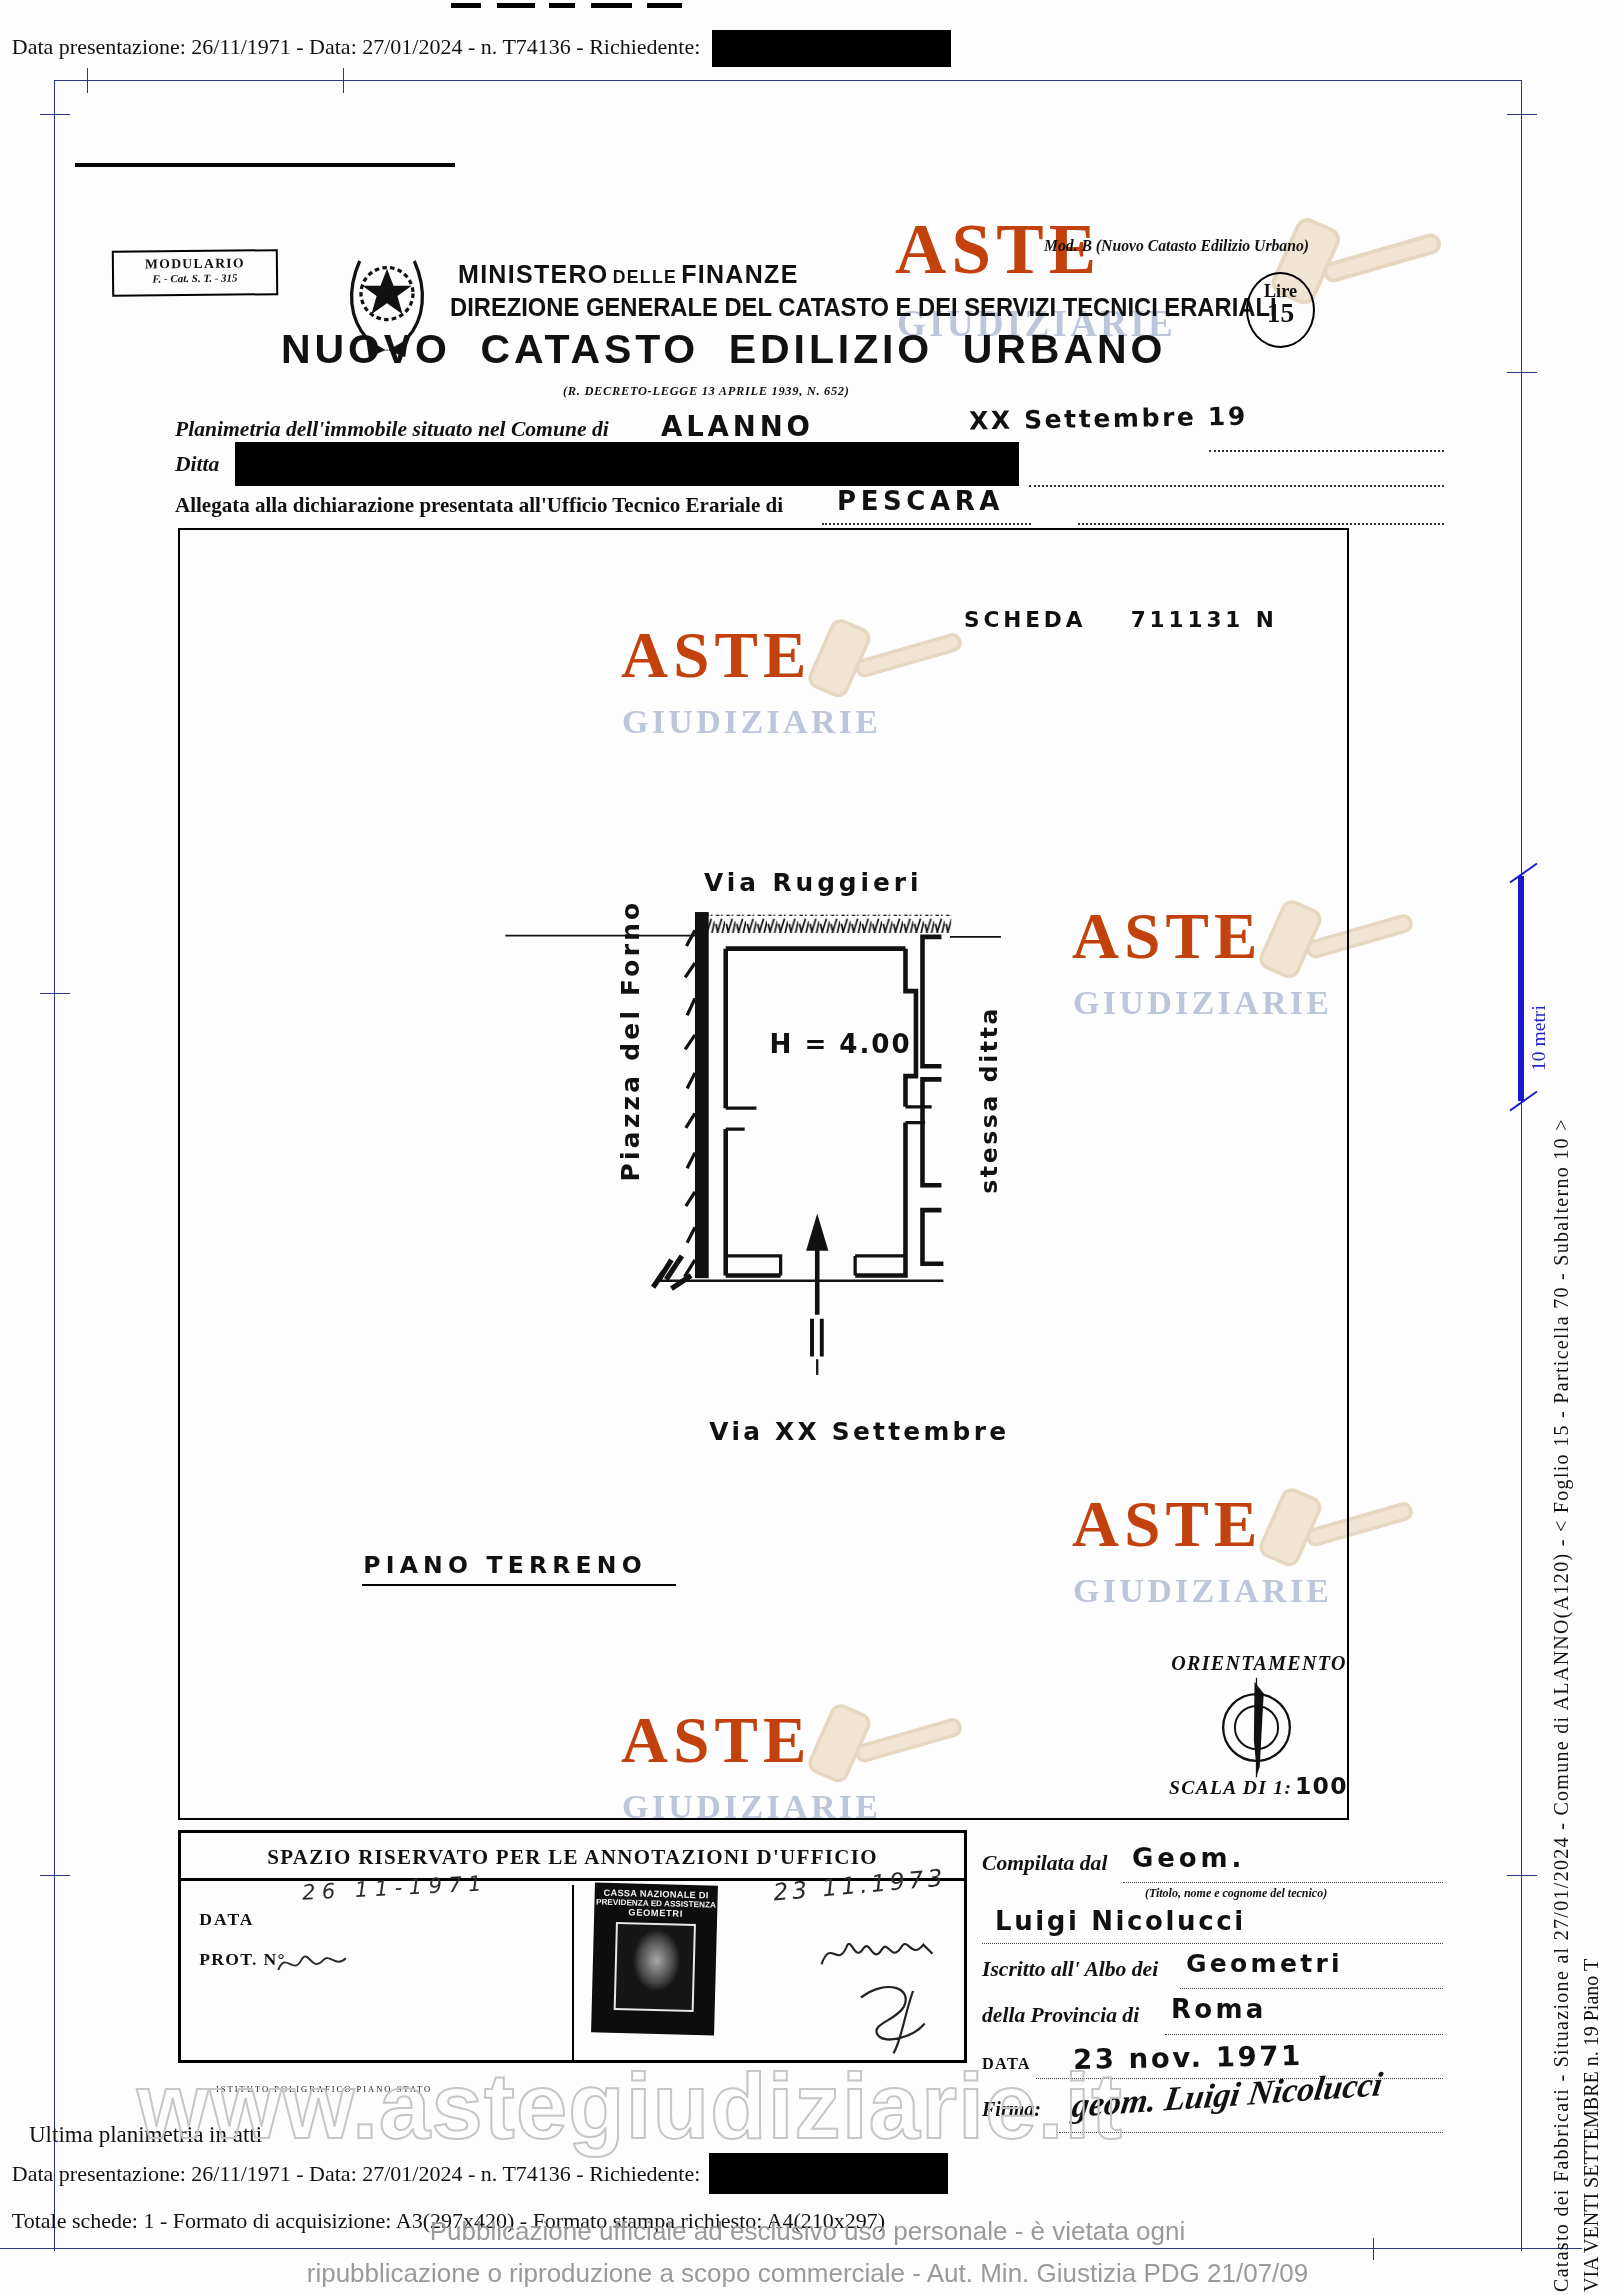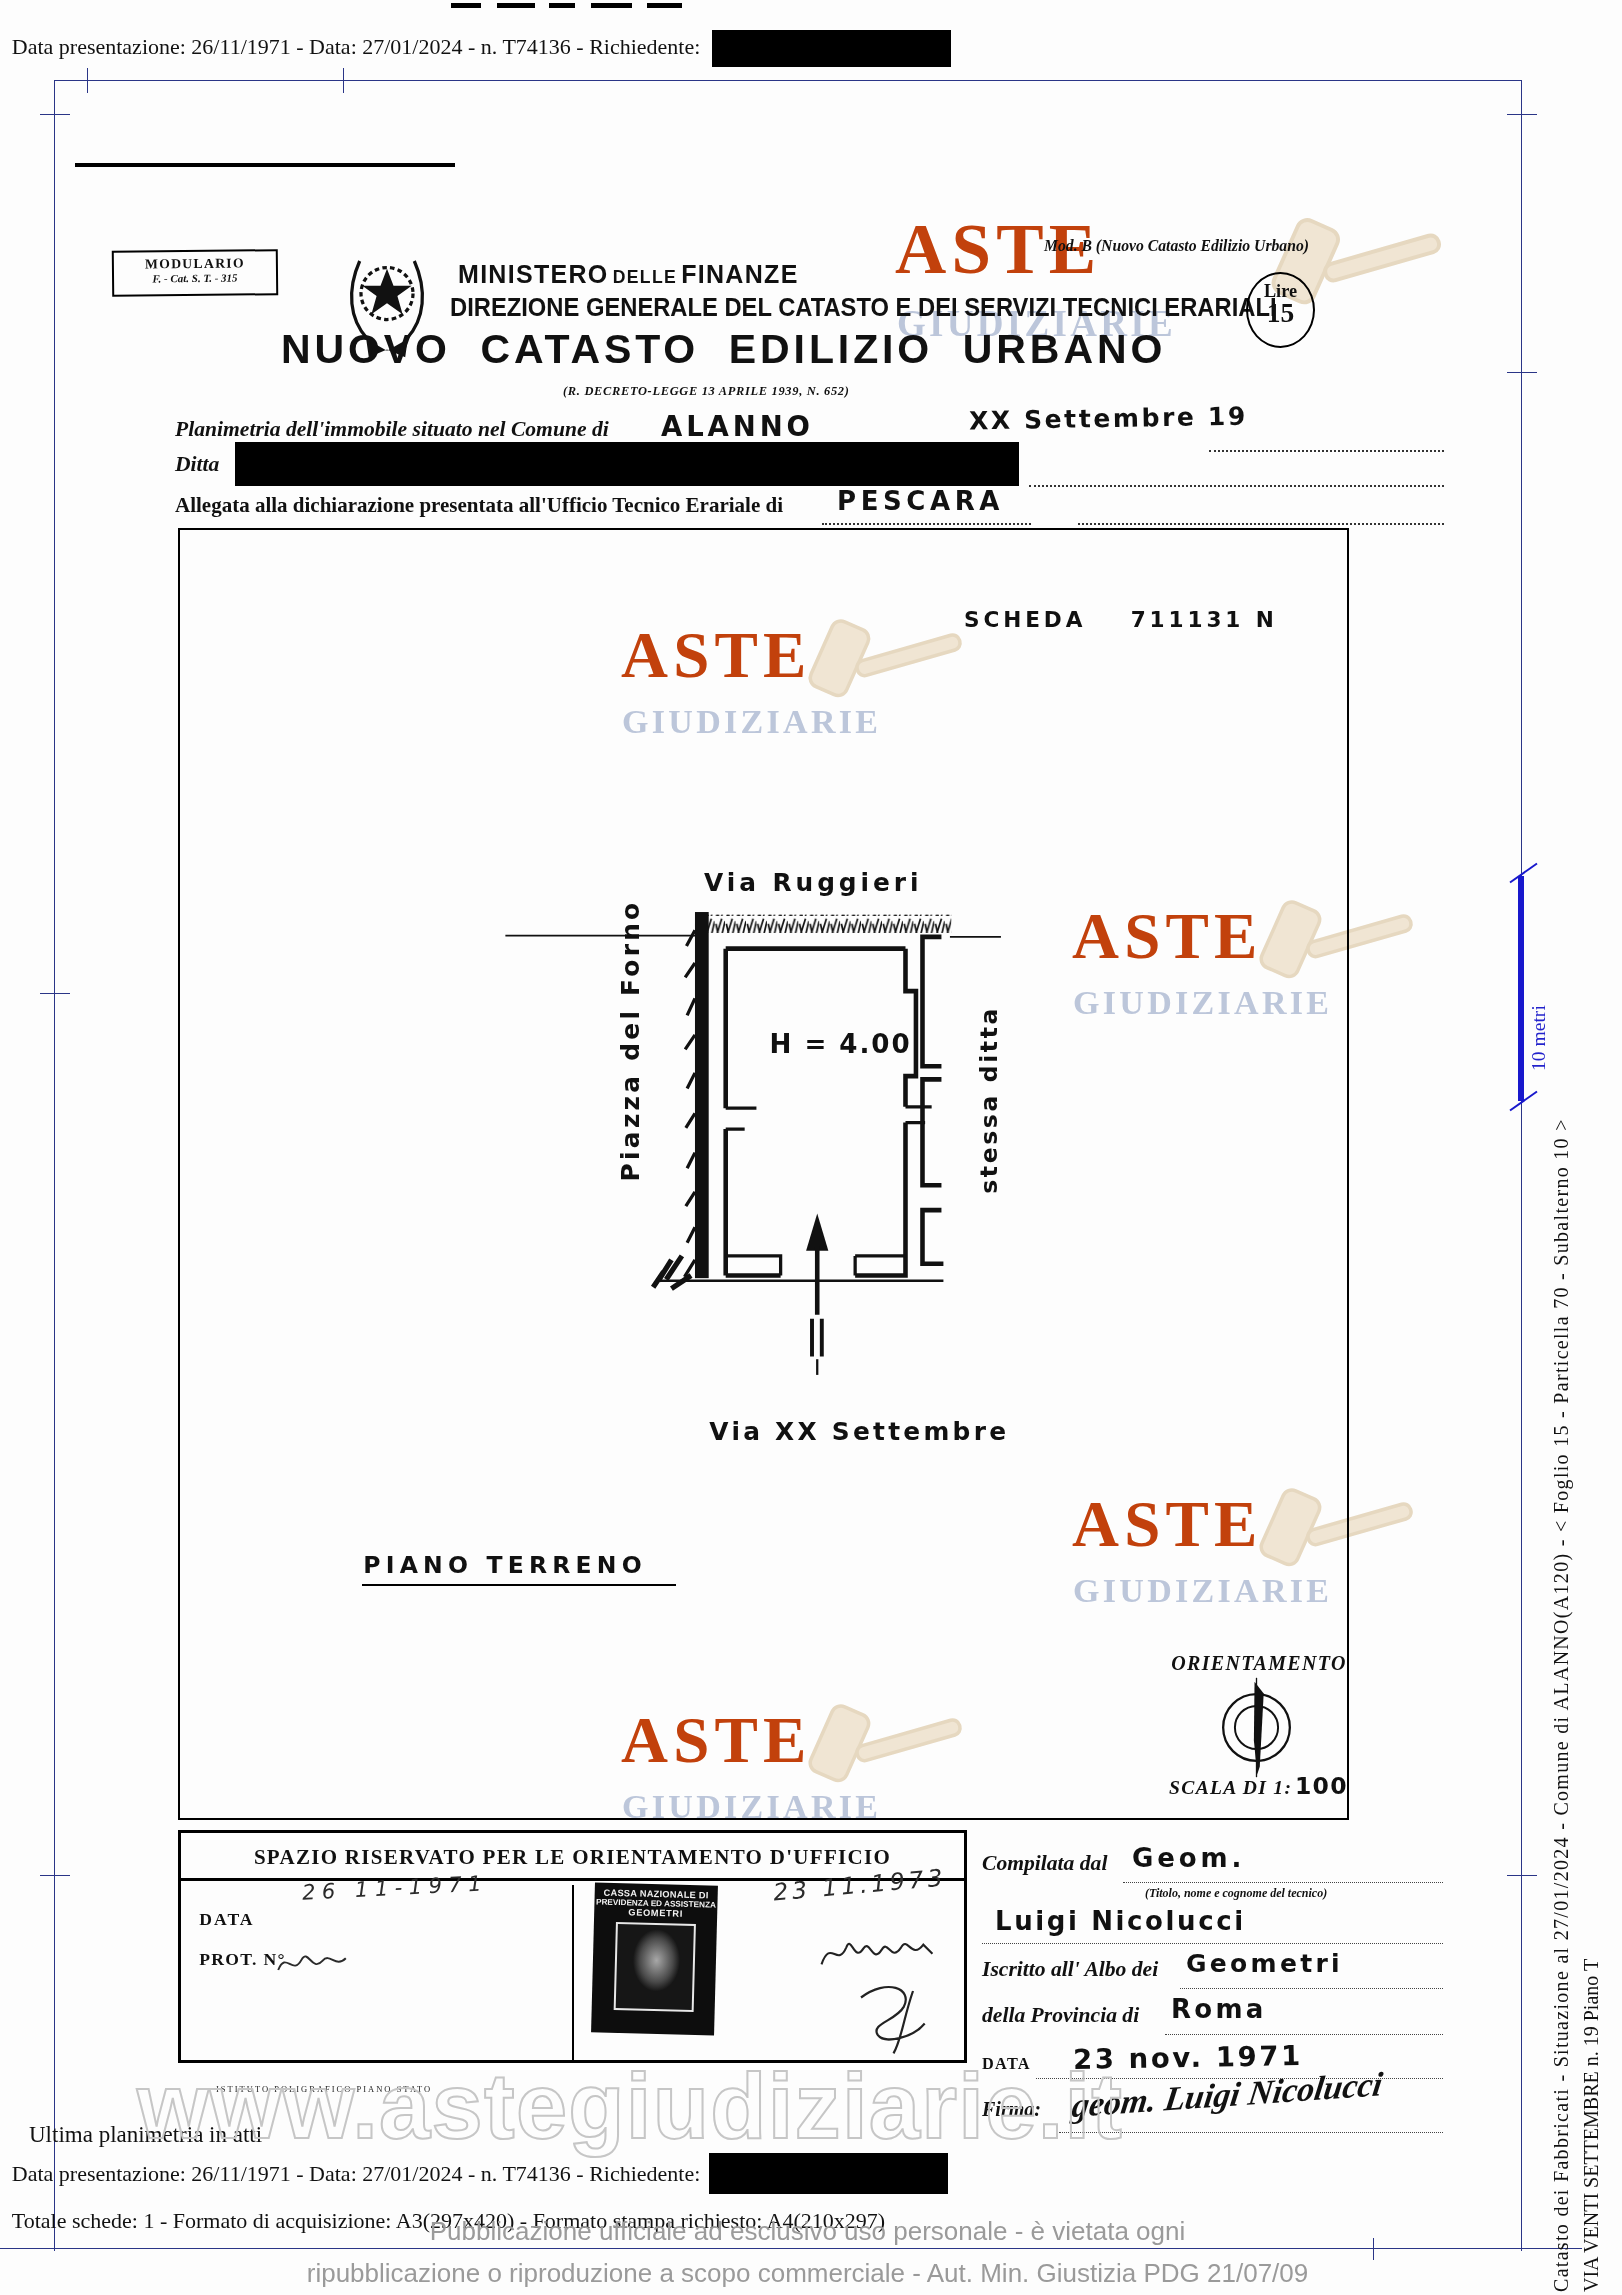--- a/index.html
+++ b/index.html
@@ -193,21 +193,21 @@
     <path d="M65,4 V156" stroke="#111" stroke-width="2"></path>
     <path d="M62,10 L76,28 L70,140 L66,152 L61,100 Z" fill="#111"></path>
   </svg>
   <div class="abs" style="left:977px;top:1242px;width:203px;text-align:center;white-space:nowrap;">
     <span class="serif" style="font-size:19.6px;font-weight:700;font-style:italic;letter-spacing:1.3px;">SCALA DI 1:</span>
     <span class="hand" style="font-size:23.5px;letter-spacing:1.3px;">100</span>
   </div>
 </div>
 
 <div class="abs doc" style="left:178px;top:1830px;width:783px;height:227px;border:3.3px solid #000;">
-  <div style="height:48px;border-bottom:3.3px solid #000;text-align:center;font-size:21px;font-weight:700;letter-spacing:1.3px;padding-top:11.8px;box-sizing:border-box;">SPAZIO RISERVATO PER LE ORIENTAMENTO D'UFFICIO</div>
+  <div style="height:48px;border-bottom:3.3px solid #000;text-align:center;font-size:21px;font-weight:700;letter-spacing:1.3px;padding-top:11.8px;box-sizing:border-box;">SPAZIO RISERVATO PER LE ANNOTAZIONI D'UFFICIO</div>
   <div class="abs" style="left:391px;top:52px;bottom:0;border-left:2.6px solid #000;"></div>
 
   <div class="abs serif" style="left:18.3px;top:76px;font-size:17.6px;font-weight:700;letter-spacing:2px;">DATA</div>
   <div class="abs serif" style="left:18.3px;top:116px;font-size:17.6px;font-weight:700;letter-spacing:1.3px;">PROT. N°</div>
   <div class="abs pen" style="left:121px;top:43px;font-size:21px;letter-spacing:6.5px;transform:rotate(-3deg);">26 11-1971</div>
   <svg class="abs" style="left:92px;top:111px;" width="78" height="39" viewBox="0 0 120 60">
     <path d="M8,40 C20,10 30,50 44,24 C54,6 60,44 76,26 C88,12 96,38 112,22" stroke="#2b2b2b" stroke-width="3" fill="none"></path>
   </svg>
 
   <div class="abs" style="left:412px;top:51px;width:123px;height:150px;background:#0d0d0d;transform:rotate(1.5deg);text-align:center;color:#f2f2f2;font-family:'Liberation Sans',sans-serif;">

